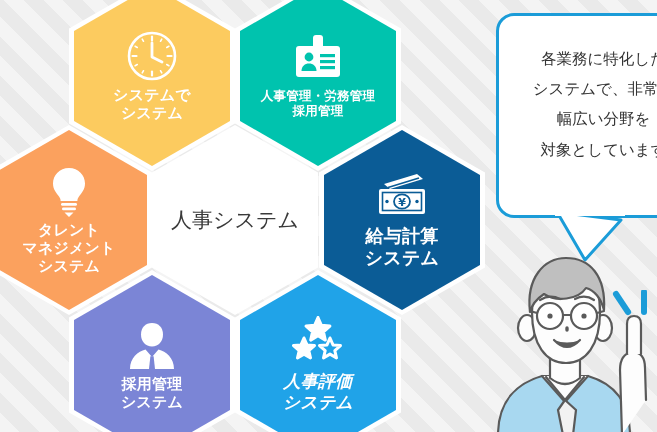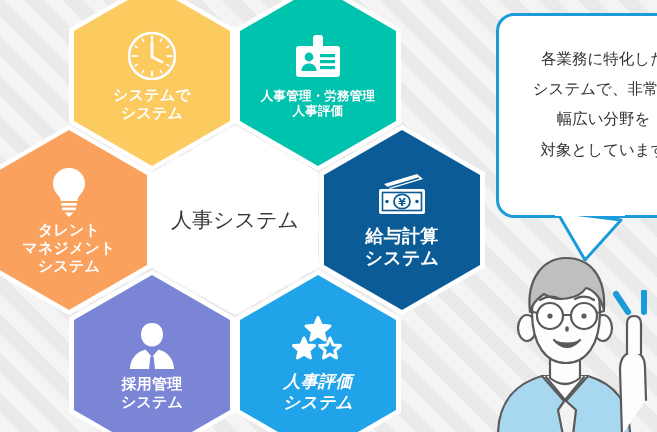--- a/index.html
+++ b/index.html
@@ -121,21 +121,21 @@
       <rect x="21" y="8" width="10" height="7" fill="#fff"></rect>
       <g fill="currentColor"></g>
       <circle cx="17" cy="24" r="4.4" fill="none"></circle>
       <path d="M17 19.6 a4.4 4.4 0 1 1 0 8.8 a4.4 4.4 0 1 1 0 -8.8" fill="#00C3AE"></path>
       <path d="M9.5 38 c0-5 3.5-7.6 7.5-7.6 s7.5 2.6 7.5 7.6 z" fill="#00C3AE"></path>
       <rect x="28" y="21" width="15" height="3.2" fill="#00C3AE"></rect>
       <rect x="28" y="27" width="15" height="3.2" fill="#00C3AE"></rect>
       <rect x="28" y="33" width="15" height="3.2" fill="#00C3AE"></rect>
         </svg>
         <div class="hex-label" style="font-size: 12.5px;">人事管理・労務管理
-人事評価</div>
+採用管理</div>
       </div>
       <div class="hex-outer" style="left: -14px; top: 125px; width: 166px; height: 190px;"></div>
       <div class="hex" style="left: -9px; top: 130px; width: 156px; height: 180px; background: rgb(251, 161, 94);">
         <svg class="hex-icon" width="52" height="52" viewBox="0 0 52 52" style="color: rgb(251, 161, 94);">
           <path d="M26 3 C16.5 3 10 10.2 10 18.6 c0 6.2 3.6 9.6 6 13 1.2 1.7 1.6 3 1.6 4.4 h16.8 c0-1.4 .4-2.7 1.6-4.4 2.4-3.4 6-6.8 6-13 C42 10.2 35.5 3 26 3 Z" fill="#fff"></path>
       <rect x="18" y="38" width="16" height="2.8" rx="1.4" fill="#fff"></rect>
       <rect x="19" y="42.5" width="14" height="2.8" rx="1.4" fill="#fff"></rect>
       <path d="M21.5 47.5 h9 l-4.5 4.5 z" fill="#fff"></path>
         </svg>
         <div class="hex-label" style="font-size: 15px; text-align: center;">タレント

